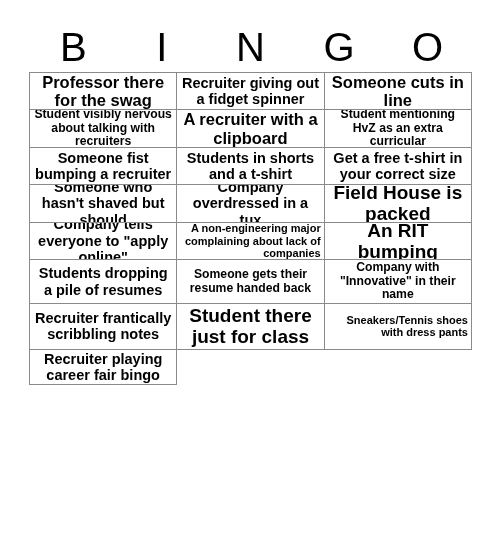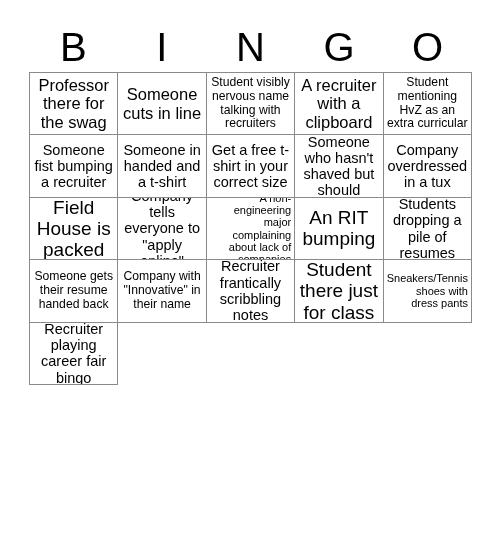--- a/index.html
+++ b/index.html
@@ -44,26 +44,27 @@
   }
 
   
   #bingo-grid {
     position: absolute;
     left: 29px;
     top: 72px;
     width: 443px;
     height: 313px;
     display: grid;
-    grid-template-columns: repeat(5, 1fr);
+    grid-template-columns: repeat(3, 1fr);
     grid-template-rows: repeat(5, 1fr);
     border-top: 1px solid #8a8a8a;
     border-left: 1px solid #8a8a8a;
     box-sizing: border-box;
     background: #ffffff;
+    font-weight: bold;
   }
 
   .bingo-cell {
     border-right: 1px solid #8a8a8a;
     border-bottom: 1px solid #8a8a8a;
     box-sizing: border-box;
     display: flex;
     align-items: center;
     justify-content: center;
     text-align: center;
@@ -98,37 +99,40 @@
     <div class="header-letter">I</div>
     <div class="header-letter">N</div>
     <div class="header-letter">G</div>
     <div class="header-letter">O</div>
   </div>
 
   <div id="bingo-grid">
       <div class="bingo-cell fs-lg">
         <span class="cell-text">Professor there for the swag</span>
       </div>
+      <div class="bingo-cell fs-md">
+        <span class="cell-text">Recruiter giving out a fidget spinner</span>
+      </div>
       <div class="bingo-cell fs-lg">
         <span class="cell-text">Someone cuts in line</span>
       </div>
       <div class="bingo-cell fs-sm">
-        <span class="cell-text">Student visibly nervous name talking with recruiters</span>
+        <span class="cell-text">Student visibly nervous about talking with recruiters</span>
       </div>
       <div class="bingo-cell fs-lg">
         <span class="cell-text">A recruiter with a clipboard</span>
       </div>
       <div class="bingo-cell fs-sm">
         <span class="cell-text">Student mentioning HvZ as an extra curricular</span>
       </div>
       <div class="bingo-cell fs-md">
         <span class="cell-text">Someone fist bumping a recruiter</span>
       </div>
       <div class="bingo-cell fs-md">
-        <span class="cell-text">Someone in handed and a t-shirt</span>
+        <span class="cell-text">Students in shorts and a t-shirt</span>
       </div>
       <div class="bingo-cell fs-md">
         <span class="cell-text">Get a free t-shirt in your correct size</span>
       </div>
       <div class="bingo-cell fs-md">
         <span class="cell-text">Someone who hasn't shaved but should</span>
       </div>
       <div class="bingo-cell fs-md">
         <span class="cell-text">Company overdressed in a tux</span>
       </div>

